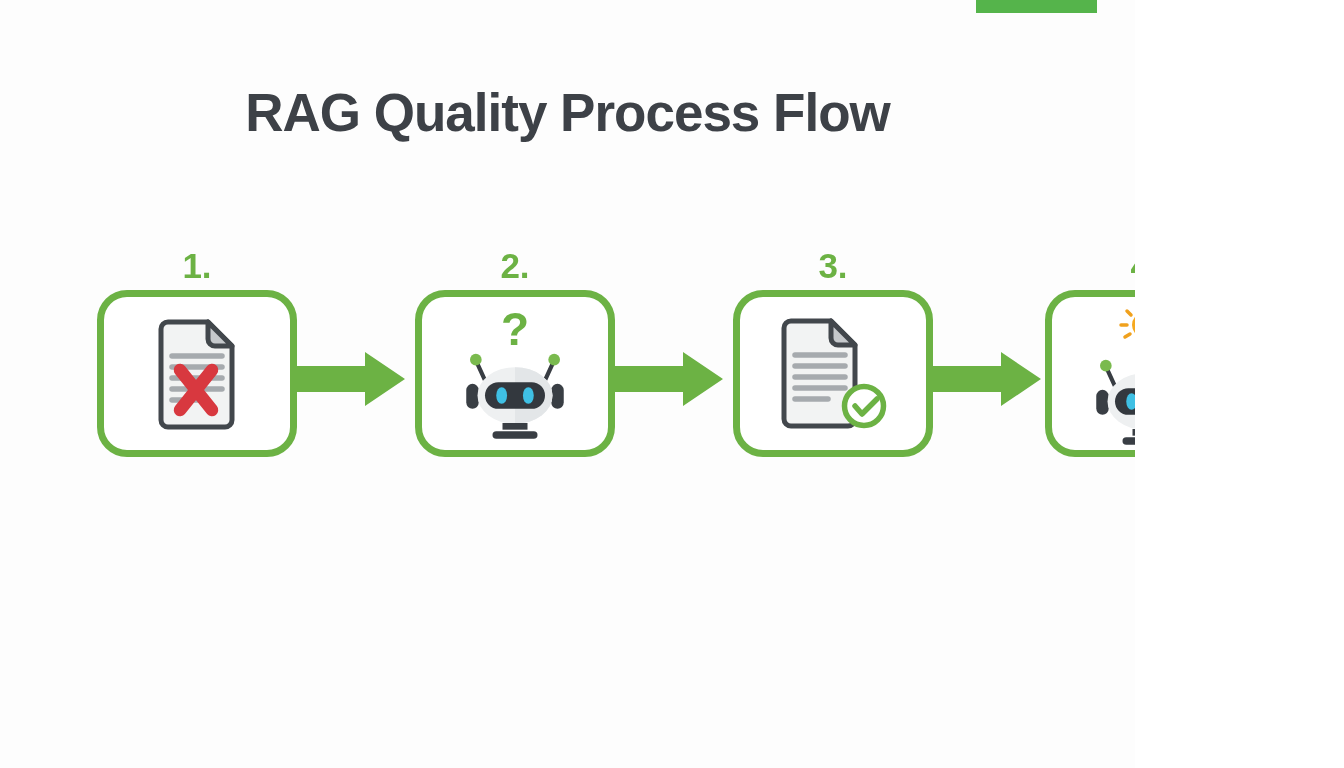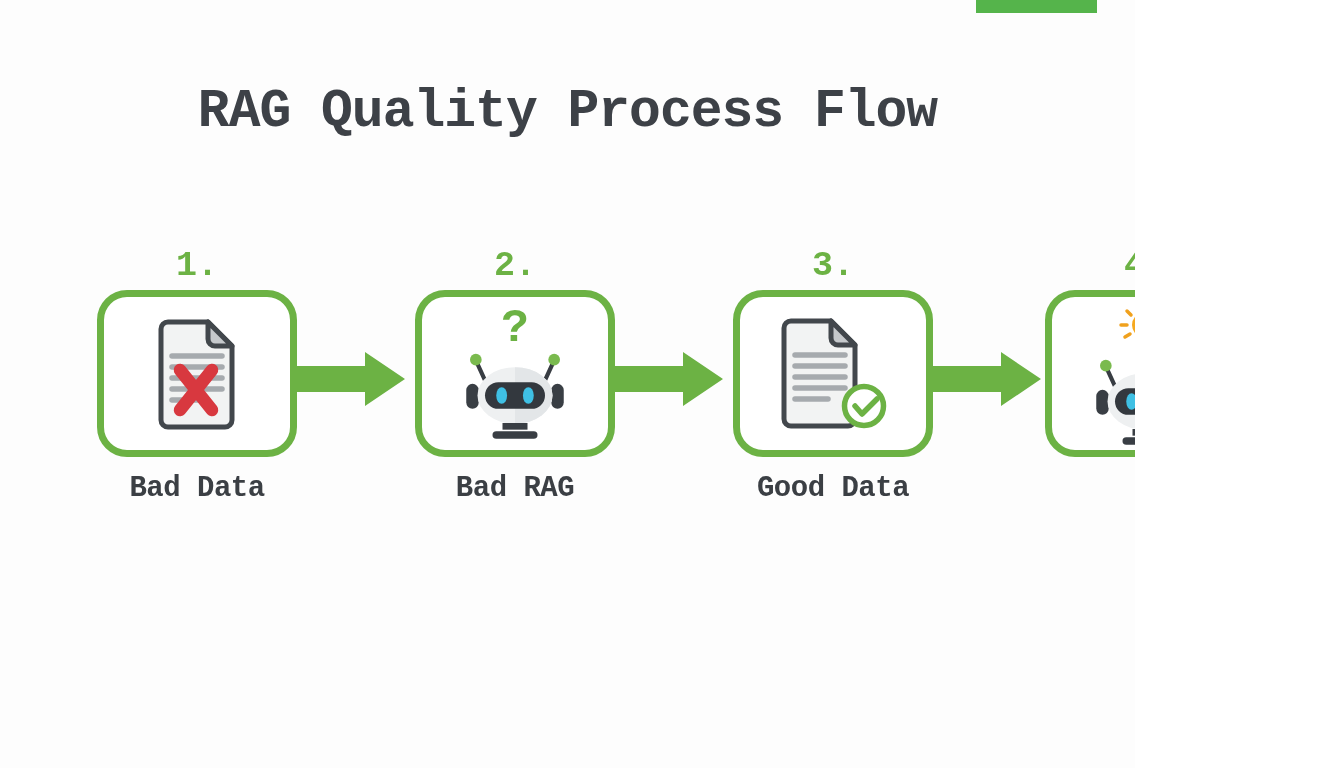--- a/index.html
+++ b/index.html
@@ -1,19 +1,19 @@
 <!DOCTYPE html>
 <html><head>
 <meta charset="utf-8">
 <style>
   html,body{margin:0;padding:0;background:#ffffff;}
   .canvas{
     position:relative;width:1135px;height:768px;overflow:hidden;
     background:#fdfdfd;
-    font-family:Liberation Mono, monospace;
+    font-family:Liberation Sans, sans-serif;
   }
   .top-accent{
     position:absolute;left:976px;top:0;width:121px;height:13px;
     background:#55b44b;
   }
   .title{
     position:absolute;top:82px;left:0;width:100%;margin:0;
     text-align:center;font-size:53px;font-weight:700;color:#3d4147;
     letter-spacing:-1px;
   }
@@ -58,21 +58,20 @@
           <line x1="17" y1="60" x2="67" y2="60"></line>
           <line x1="17" y1="71" x2="67" y2="71"></line>
           <line x1="17" y1="82" x2="52" y2="82"></line>
         </g>
         <g stroke="#d8383f" stroke-width="12.5" stroke-linecap="round">
           <line x1="25" y1="52" x2="57" y2="92"></line>
           <line x1="57" y1="52" x2="25" y2="92"></line>
         </g>
       </svg>
     </div>
-    <div class="step-label">Bad Data</div>
   </div>
 
   <div class="flow-arrow" style="left:293px">
     <svg width="112" height="58" viewBox="0 0 112 58">
       <polygon points="0,16 72,16 72,2 112,29 72,56 72,42 0,42" fill="#6cb244"></polygon>
     </svg>
   </div>
 
   <div class="step" style="left:405px">
     <div class="step-num">2.</div>
@@ -89,21 +88,20 @@
         <rect x="103.5" y="38" width="15" height="30" rx="7.5" fill="#393e44"></rect>
         <ellipse cx="60" cy="52" rx="45" ry="34" fill="#eef0f1"></ellipse>
         <path d="M60 18 A45 34 0 0 1 60 86 Z" fill="#e3e6e8"></path>
         <rect x="24" y="36" width="72" height="32" rx="16" fill="#33383e"></rect>
         <ellipse cx="44" cy="52" rx="6.5" ry="10" fill="#3fc0e4"></ellipse>
         <ellipse cx="76" cy="52" rx="6.5" ry="10" fill="#3fc0e4"></ellipse>
         <rect x="45" y="85" width="30" height="8" fill="#393e44"></rect>
         <rect x="33" y="95" width="54" height="9" rx="4.5" fill="#393e44"></rect>
       </svg>
     </div>
-    <div class="step-label">Bad RAG</div>
   </div>
 
   <div class="flow-arrow" style="left:611px">
     <svg width="112" height="58" viewBox="0 0 112 58">
       <polygon points="0,16 72,16 72,2 112,29 72,56 72,42 0,42" fill="#6cb244"></polygon>
     </svg>
   </div>
 
   <div class="step" style="left:723px">
     <div class="step-num">3.</div>
@@ -115,21 +113,20 @@
           <line x1="17" y1="38" x2="67" y2="38"></line>
           <line x1="17" y1="49" x2="67" y2="49"></line>
           <line x1="17" y1="60" x2="67" y2="60"></line>
           <line x1="17" y1="71" x2="67" y2="71"></line>
           <line x1="17" y1="82" x2="50" y2="82"></line>
         </g>
         <circle cx="86" cy="89" r="19.5" fill="#ffffff" stroke="#6cb244" stroke-width="5.5"></circle>
         <path d="M77 89 l7 8 l15 -15" fill="none" stroke="#6cb244" stroke-width="5.5" stroke-linecap="round" stroke-linejoin="round"></path>
       </svg>
     </div>
-    <div class="step-label">Good Data</div>
   </div>
 
   <div class="flow-arrow" style="left:929px">
     <svg width="112" height="58" viewBox="0 0 112 58">
       <polygon points="0,16 72,16 72,2 112,29 72,56 72,42 0,42" fill="#6cb244"></polygon>
     </svg>
   </div>
 
   <div class="step" style="left:1035px">
     <div class="step-num">4.</div>

